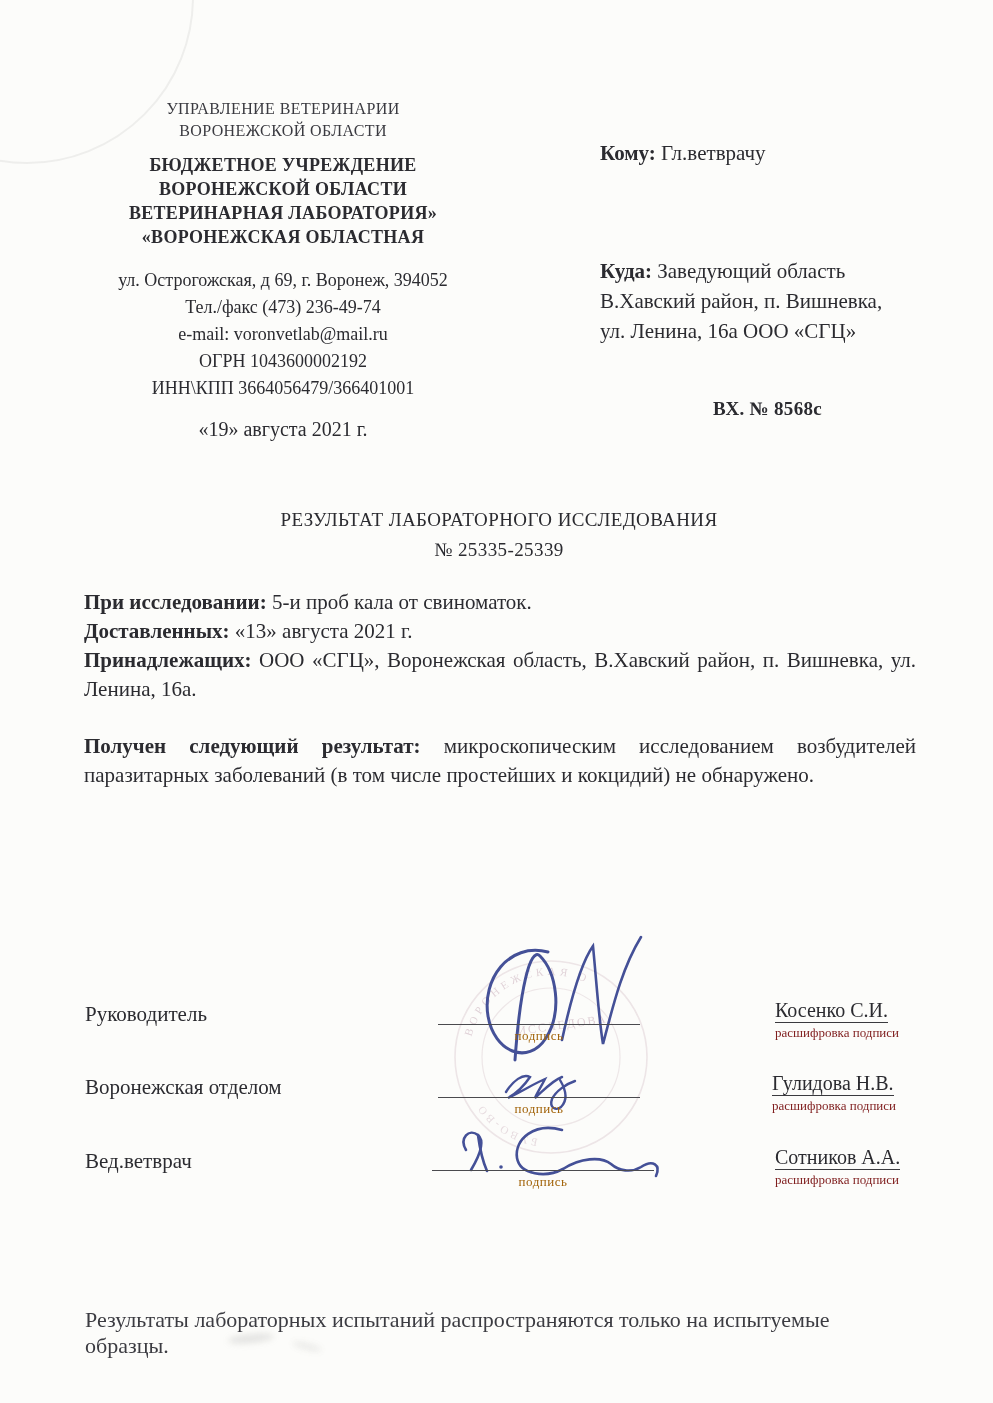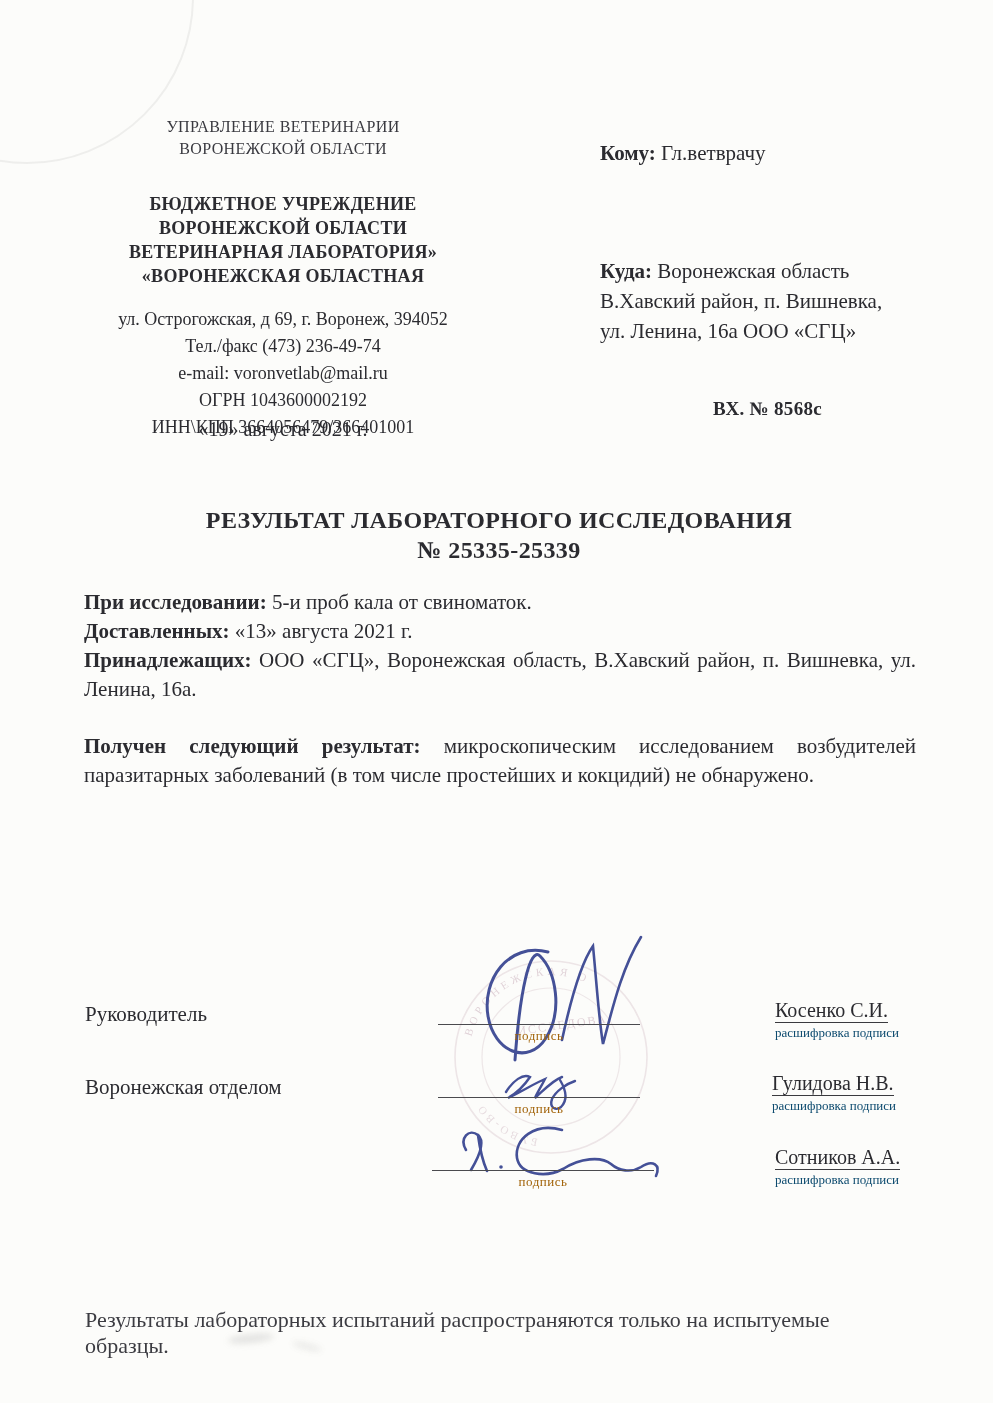--- a/index.html
+++ b/index.html
@@ -7,43 +7,43 @@
     position:relative;
     width:993px;height:1403px;
     margin:0 auto;
     background:#fcfcfa;
     overflow:hidden;
     font-family:"Liberation Serif","DejaVu Serif",serif;
     color:#2b2b30;
   }
   .abs{position:absolute;}
   
-  .left-col{left:78px;top:116px;width:410px;text-align:center;}
+  .left-col{left:78px;top:98px;width:410px;text-align:center;}
   .authority{font-size:16px;line-height:22px;letter-spacing:.4px;color:#3a3a40;}
-  .org{margin-top:32px;font-size:18px;line-height:24px;font-weight:bold;letter-spacing:.3px;}
+  .org{margin-top:11px;font-size:18px;line-height:24px;font-weight:bold;letter-spacing:.3px;}
   .contacts{margin-top:18px;font-size:18px;line-height:27px;}
   .doc-date{left:78px;top:418px;width:410px;text-align:center;font-size:20px;}
   
   .right-col{left:600px;top:138px;width:335px;font-size:21px;line-height:30px;}
   .kuda{left:600px;top:256px;width:335px;font-size:21px;line-height:30px;}
   b.lbl{font-weight:bold;}
   .vh-number{left:600px;top:398px;width:335px;text-align:center;font-size:19px;font-weight:bold;letter-spacing:.3px;}
   
-  .title{left:84px;top:505px;width:830px;text-align:center;font-weight:bold;font-size:24px;line-height:30px;letter-spacing:.4px;}
+  .title{left:84px;top:505px;width:830px;text-align:center;font-weight:normal;font-size:19px;line-height:30px;letter-spacing:.4px;}
   
   .body-block{left:84px;top:588px;width:832px;font-size:21px;line-height:29px;}
   .body-block p{margin:0;}
   .p-belong{text-align:justify;}
   .p-result{margin-top:28px !important;text-align:justify;}
   
   .sig-role{left:85px;width:300px;font-size:21px;}
   .sig-line{height:0;border-top:1.4px solid #4a4a4e;}
   .sig-caption{font-size:13px;color:#a16207;letter-spacing:.5px;text-align:center;}
   .sig-name{font-size:20px;border-bottom:1.4px solid #3a3a3e;padding-bottom:1px;}
-  .sig-name-caption{font-size:13px;color:#0c4a6e;margin-top:3px;}
+  .sig-name-caption{font-size:13px;color:#7f1d1d;margin-top:3px;}
   
   .footer-note{left:85px;top:1307px;width:760px;font-size:22px;color:#3c3c42;}
   
   .corner-arc{left:-140px;top:-170px;width:330px;height:330px;border-radius:50%;
     border:2px solid rgba(120,120,118,0.10);}
   .smudge{background:rgba(120,120,118,0.18);filter:blur(3px);border-radius:50%;}
   svg text{user-select:none;}
 </style>
 </head>
 <body>
@@ -77,21 +77,21 @@
   <div class="abs doc-date">«19» августа 2021 г.</div>
 
   <div class="abs right-col">
     <b class="lbl">Кому:</b>
     <span>Гл.ветврачу</span>
   </div>
 
   <div class="abs kuda">
     <div>
       <b class="lbl">Куда:</b>
-      <span>Воронежская область</span>
+      <span>Заведующий область</span>
     </div>
     <div>В.Хавский район, п. Вишневка,</div>
     <div>ул. Ленина, 16а ООО «СГЦ»</div>
   </div>
 
   <div class="abs vh-number">ВХ. № 8568с</div>
 
   <div class="abs title">
     <div>РЕЗУЛЬТАТ ЛАБОРАТОРНОГО ИССЛЕДОВАНИЯ</div>
     <div>№ 25335-25339</div>
@@ -150,20 +150,21 @@
   </div>
 
   <div class="abs sig-role" style="top:1075px;">Воронежская отделом</div>
   <div class="abs sig-line" style="left:438px;top:1097px;width:202px;"></div>
   <div class="abs sig-caption" style="left:438px;top:1101px;width:202px;">подпись</div>
   <div class="abs" style="left:772px;top:1072px;">
     <span class="sig-name">Гулидова Н.В.</span>
     <div class="sig-name-caption">расшифровка подписи</div>
   </div>
 
+  <div class="abs sig-role" style="top:1149px;">Вед.ветврач</div>
   <div class="abs sig-line" style="left:432px;top:1170px;width:222px;"></div>
   <div class="abs sig-caption" style="left:432px;top:1174px;width:222px;">подпись</div>
   <div class="abs" style="left:775px;top:1146px;">
     <span class="sig-name">Сотников А.А.</span>
     <div class="sig-name-caption">расшифровка подписи</div>
   </div>
 
   <div class="abs footer-note">Результаты лабораторных испытаний распространяются только на испытуемые образцы.</div>
 
 </div>

